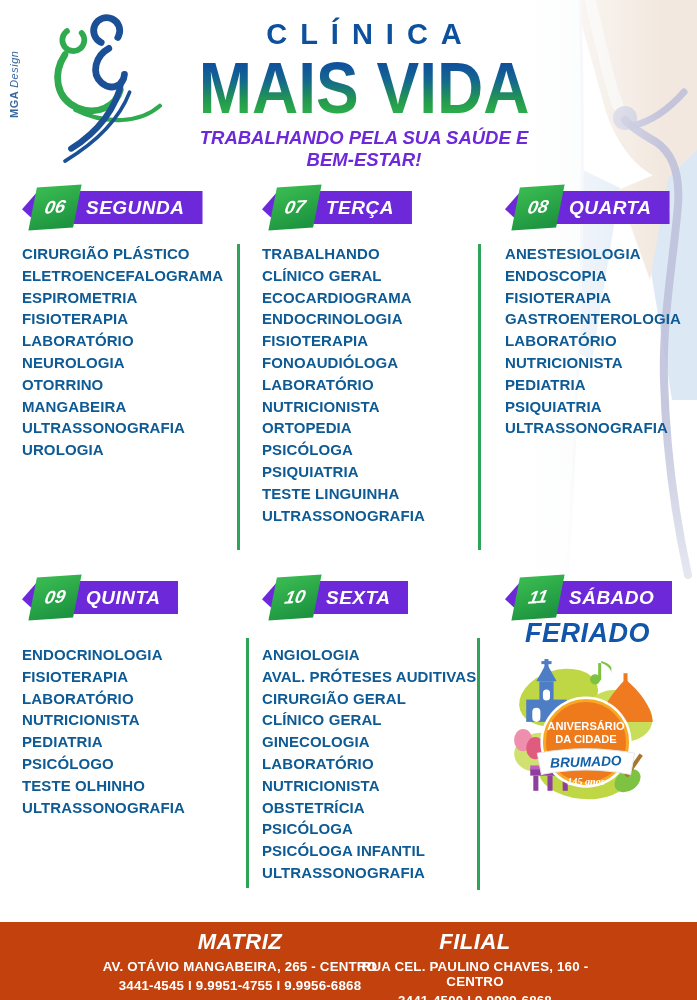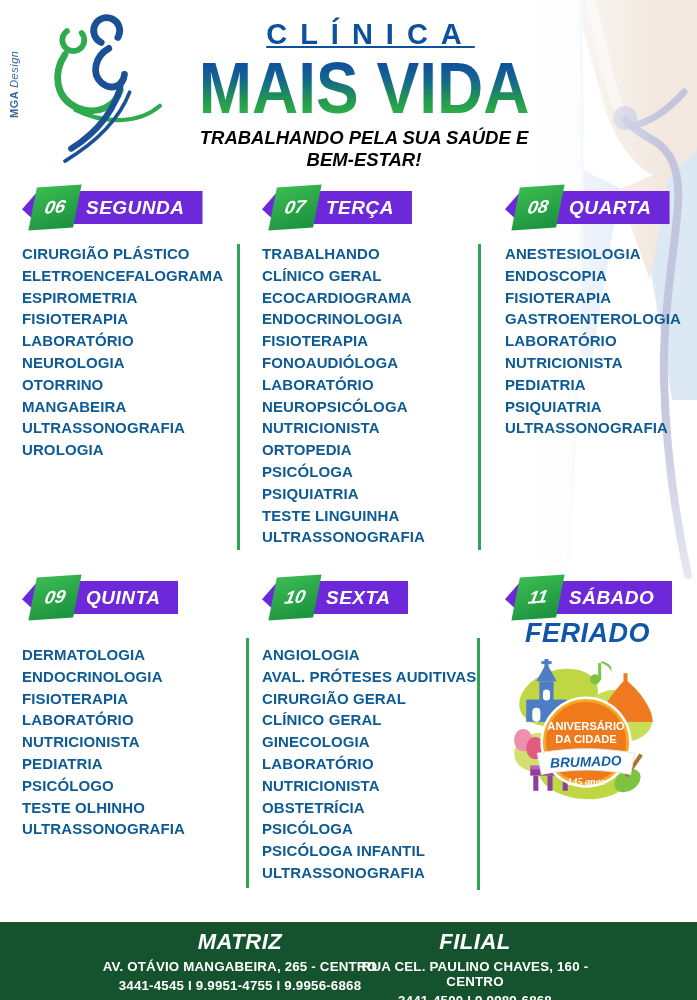--- a/index.html
+++ b/index.html
@@ -14,26 +14,26 @@
 
   
   .side-credit{position:absolute;left:8px;top:118px;transform:rotate(-90deg);transform-origin:left top;
     font-size:11px;color:#39699f;letter-spacing:.5px;white-space:nowrap;}
   .side-credit .brand{font-weight:bold;}
   .side-credit .suffix{font-style:italic;margin-left:3px;}
 
   
   .logo{position:absolute;left:42px;top:8px;}
   .title-block{position:absolute;left:178px;top:18px;width:372px;text-align:center;}
-  .clinica{font-size:29px;font-weight:bold;color:#0d509c;letter-spacing:13px;padding-left:13px;text-decoration:underline;}
+  .clinica{font-size:29px;font-weight:bold;color:#0d509c;letter-spacing:13px;padding-left:13px;}
   .mais-vida{margin-top:2px;font-size:64px;font-weight:bold;letter-spacing:0px;line-height:1;
     background:linear-gradient(180deg,#0f4f9d 14%,#14678e 38%,#23984f 66%,#2cab4b 82%);
     -webkit-background-clip:text;background-clip:text;color:transparent;
     transform:scale(1.0,1.12);transform-origin:center top;}
-  .tagline{margin-top:10px;font-size:18.5px;font-weight:bold;font-style:italic;color:#000000;}
+  .tagline{margin-top:10px;font-size:18.5px;font-weight:bold;font-style:italic;color:#6d28d9;}
 
   
   .day-col{position:absolute;width:215px;}
   .col1{left:22px;top:188px;}
   .col2{left:262px;top:188px;}
   .col3{left:505px;top:188px;width:190px;}
   .col4{left:22px;top:578px;}
   .col5{left:262px;top:578px;}
   .col6{left:505px;top:578px;width:190px;}
 
@@ -58,21 +58,21 @@
   .d2{left:478px;top:244px;height:306px;}
   .d3{left:246px;top:638px;height:250px;}
   .d4{left:477px;top:638px;height:252px;}
 
   
   .feriado{width:165px;text-align:center;font-size:27px;font-weight:bold;
     font-style:italic;color:#1156a8;letter-spacing:.5px;}
   .seal{margin-top:6px;margin-left:5px;}
 
   
-  .footer{position:absolute;left:0;bottom:0;width:697px;height:78px;background:#14532d;color:#fff;}
+  .footer{position:absolute;left:0;bottom:0;width:697px;height:78px;background:#c2410c;color:#fff;}
   .footer-col{position:absolute;top:7px;text-align:center;}
   .footer-col.matriz{left:55px;width:370px;}
   .footer-col.filial{left:330px;width:280px;left:335px;}
   .footer-title{font-size:22px;font-weight:bold;font-style:italic;letter-spacing:.5px;}
   .footer-line{font-size:13.3px;font-weight:bold;margin-top:4px;letter-spacing:.2px;}
 </style>
 </head>
 <body>
 
 <div class="poster">
@@ -149,21 +149,20 @@
         </div>
     </div>
     <ul class="specialty-list">
         <li>TRABALHANDO</li>
         <li>CLÍNICO GERAL</li>
         <li>ECOCARDIOGRAMA</li>
         <li>ENDOCRINOLOGIA</li>
         <li>FISIOTERAPIA</li>
         <li>FONOAUDIÓLOGA</li>
         <li>LABORATÓRIO</li>
-        <li>NEUROPSICÓLOGA</li>
         <li>NUTRICIONISTA</li>
         <li>ORTOPEDIA</li>
         <li>PSICÓLOGA</li>
         <li>PSIQUIATRIA</li>
         <li>TESTE LINGUINHA</li>
         <li>ULTRASSONOGRAFIA</li>
       </ul>
   </section>
 
   <section class="day-col col3 row1">
@@ -191,21 +190,20 @@
   <section class="day-col col4 row2">
     <div class="day-badge">
       <div class="badge-blue">
           <span>QUINTA</span>
         </div>
       <div class="badge-green">
           <span>09</span>
         </div>
     </div>
     <ul class="specialty-list">
-        <li>DERMATOLOGIA</li>
         <li>ENDOCRINOLOGIA</li>
         <li>FISIOTERAPIA</li>
         <li>LABORATÓRIO</li>
         <li>NUTRICIONISTA</li>
         <li>PEDIATRIA</li>
         <li>PSICÓLOGO</li>
         <li>TESTE OLHINHO</li>
         <li>ULTRASSONOGRAFIA</li>
       </ul>
   </section>

